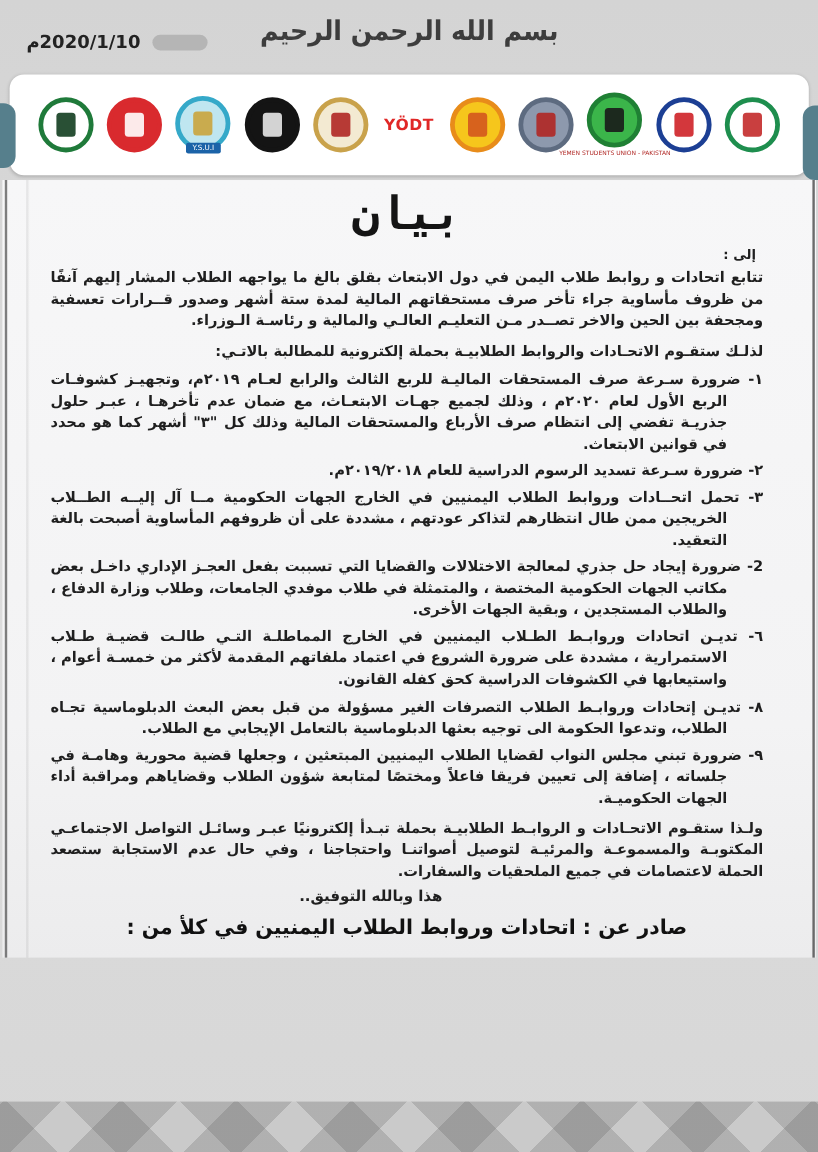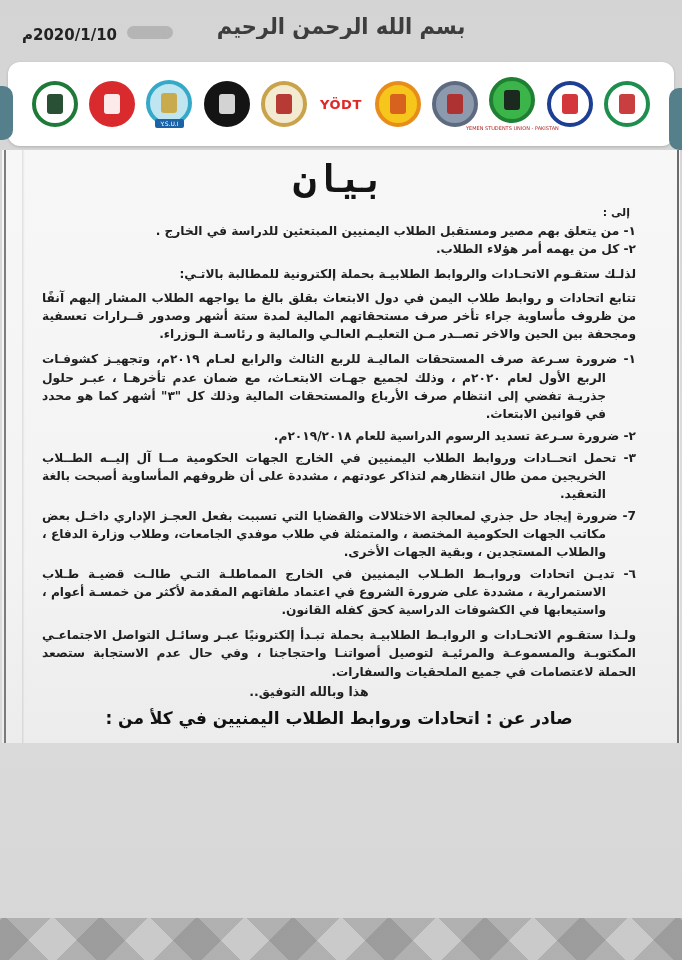--- a/index.html
+++ b/index.html
@@ -7,21 +7,21 @@
     width:682px;height:960px;
     font-family:"DejaVu Sans",sans-serif;
     background:#d8d8d8;
     --countries-text:#4596ae;
     --hashtag-red:#c2151b;
     --tab-teal:#567f8c;
   }
   .canvas{position:relative;width:682px;height:960px;overflow:hidden;background:linear-gradient(180deg,#d4d4d4 0%,#dcdcdc 55%,#d7d7d7 100%);}
 
   
-  .date-wrap{position:absolute;top:26px;left:22px;display:flex;align-items:flex-start;gap:10px;z-index:3;}
+  .date-wrap{position:absolute;top:26px;left:22px;display:flex;align-items:center;gap:10px;z-index:3;}
   .date{direction:rtl;font-weight:bold;font-size:15px;color:#222;}
   .date-chip{width:46px;height:13px;border-radius:7px;background:#b5b5b5;display:inline-block;}
   .bismillah{position:absolute;top:14px;left:0;width:100%;text-align:center;direction:rtl;
     font-weight:bold;font-size:21px;color:#3d3d3d;letter-spacing:-.5px;transform:scaleY(1.08);z-index:2;}
 
   
   .logo-strip{position:absolute;top:62px;left:8px;right:8px;height:84px;background:#fff;border-radius:12px;
     box-shadow:0 1px 3px rgba(0,0,0,.18);display:flex;align-items:center;justify-content:space-evenly;
     padding:0 18px;z-index:2;}
   .logo{display:flex;flex-direction:column;align-items:center;justify-content:flex-end;width:56px;}
@@ -135,32 +135,30 @@
     </div>
 
   <div class="edge-tab left"></div>
   <div class="edge-tab right"></div>
 
   <div class="page-flow">
     <div class="paper">
       <span class="crease"></span>
       <h1 class="title">بيان</h1>
       <div class="salutation">إلى :</div>
-      <div class="addressees">
-          <div class="addressee">١- من يتعلق بهم مصير ومستقبل الطلاب اليمنيين المبتعثين للدراسة في الخارج .</div>
-          <div class="addressee">٢- كل من يهمه أمر هؤلاء الطلاب.</div>
-        </div>
+      <p class="para intro">تتابع اتحادات و روابط طلاب اليمن في دول الابتعاث بقلق بالغ ما يواجهه الطلاب المشار إليهم آنفًا من ظروف مأساوية جراء تأخر صرف مستحقاتهم المالية لمدة ستة أشهر وصدور قــرارات تعسفية ومجحفة بين الحين والاخر تصــدر مـن التعليـم العالـي والمالية و رئاسـة الـوزراء.</p>
       <p class="para lead">لذلـك ستقـوم الاتحـادات والروابط الطلابيـة بحملة إلكترونية للمطالبة بالاتـي:</p>
-      <p class="para intro">تتابع اتحادات و روابط طلاب اليمن في دول الابتعاث بقلق بالغ ما يواجهه الطلاب المشار إليهم آنفًا من ظروف مأساوية جراء تأخر صرف مستحقاتهم المالية لمدة ستة أشهر وصدور قــرارات تعسفية ومجحفة بين الحين والاخر تصــدر مـن التعليـم العالـي والمالية و رئاسـة الـوزراء.</p>
       <div class="demands">
           <div class="demand">١- ضرورة سـرعة صرف المستحقات الماليـة للربع الثالث والرابع لعـام ٢٠١٩م، وتجهيـز كشوفـات الربع الأول لعام ٢٠٢٠م ، وذلك لجميع جهـات الابتعـاث، مع ضمان عدم تأخرهـا ، عبـر حلول جذريـة تفضي إلى انتظام صرف الأرباع والمستحقات المالية وذلك كل "٣" أشهر كما هو محدد في قوانين الابتعاث.</div>
           <div class="demand">٢- ضرورة سـرعة تسديد الرسوم الدراسية للعام ٢٠١٩/٢٠١٨م.</div>
           <div class="demand">٣- تحمل اتحــادات وروابط الطلاب اليمنيين في الخارج  الجهات الحكومية مــا آل إليــه الطــلاب الخريجين ممن طال انتظارهم لتذاكر عودتهم ، مشددة على أن ظروفهم المأساوية أصبحت بالغة التعقيد.</div>
-          <div class="demand">7- ضرورة إيجاد حل جذري لمعالجة الاختلالات والقضايا التي تسببت بفعل العجـز الإداري داخـل بعض مكاتب الجهات الحكومية المختصة ، والمتمثلة في طلاب موفدي الجامعات، وطلاب وزارة الدفاع ، والطلاب المستجدين ، وبقية الجهات الأخرى.</div>
+          <div class="demand">2- ضرورة إيجاد حل جذري لمعالجة الاختلالات والقضايا التي تسببت بفعل العجـز الإداري داخـل بعض مكاتب الجهات الحكومية المختصة ، والمتمثلة في طلاب موفدي الجامعات، وطلاب وزارة الدفاع ، والطلاب المستجدين ، وبقية الجهات الأخرى.</div>
           <div class="demand">٦- تديـن اتحادات  وروابـط الطـلاب اليمنيين في الخارج المماطلـة التـي طالـت قضيـة طـلاب الاستمرارية ، مشددة على ضرورة الشروع في اعتماد ملفاتهم المقدمة لأكثر من خمسـة أعوام ، واستيعابها في الكشوفات الدراسية كحق كفله القانون.</div>
+          <div class="demand">٨- تديـن إتحادات وروابـط الطلاب التصرفات الغير مسؤولة من قبل بعض البعث الدبلوماسية تجـاه الطلاب، وتدعوا الحكومة الى توجيه بعثها الدبلوماسية بالتعامل الإيجابي مع الطلاب.</div>
+          <div class="demand">٩- ضرورة تبني مجلس النواب لقضايا الطلاب اليمنيين المبتعثين ، وجعلها قضية محورية وهامـة في جلساته ، إضافة إلى تعيين فريقا فاعلاً ومختصًا لمتابعة شؤون الطلاب وقضاياهم ومراقبة أداء الجهات الحكوميـة.</div>
         </div>
       <p class="para closing">ولـذا ستقـوم الاتحـادات و الروابـط الطلابيـة بحملة تبـدأ إلكترونيًا عبـر وسائـل التواصل الاجتماعـي المكتوبـة والمسموعـة والمرئيـة لتوصيل أصواتنـا واحتجاجنا ، وفي حال عدم الاستجابة ستصعد الحملة لاعتصامات في جميع الملحقيات والسفارات.</p>
       <div class="salute">هذا وبالله التوفيق..</div>
       <div class="issued">صادر عن : اتحادات وروابط الطلاب اليمنيين في كلأ من :</div>
     </div>
 
   </div>
 
   <div class="argyle"></div>
 </div>

